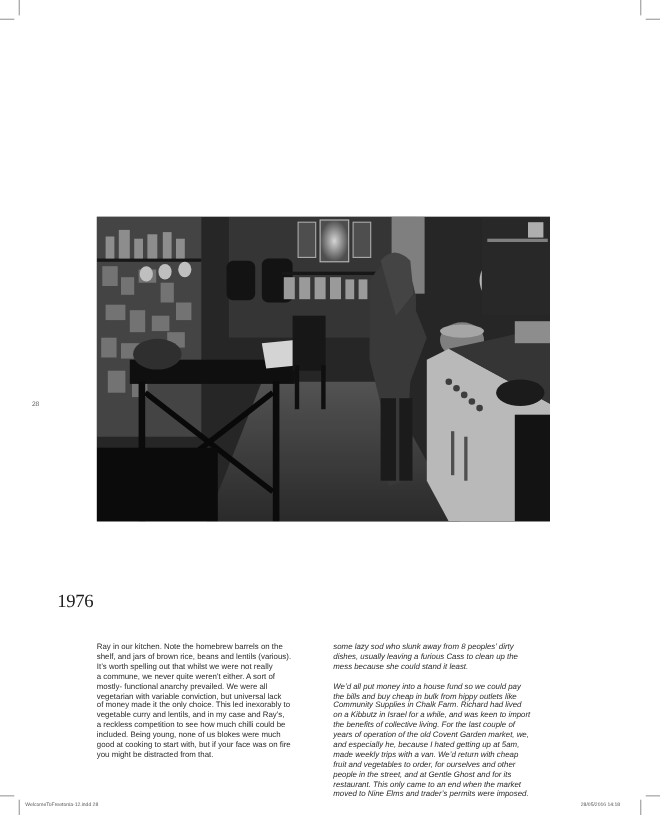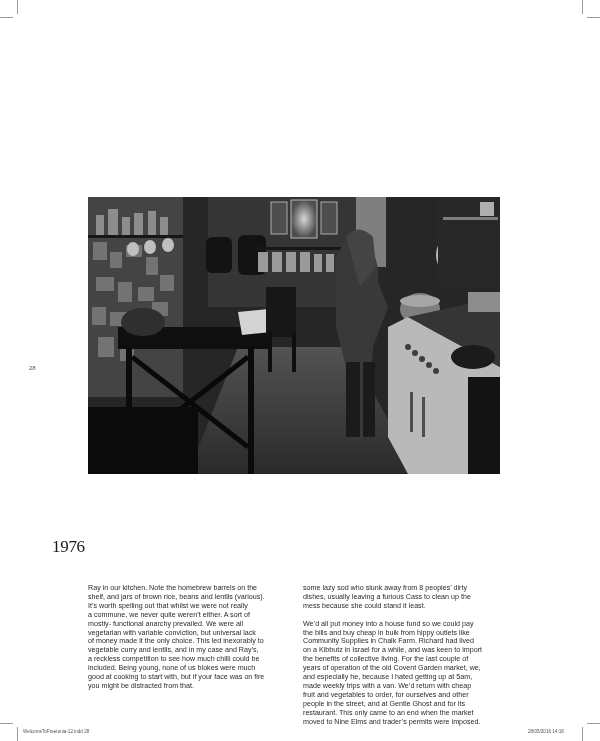--- a/index.html
+++ b/index.html
@@ -5,21 +5,21 @@
   html, body { margin:0; padding:0; background:#ffffff; }
   body { width:600px; height:741px; position:relative; overflow:hidden; font-family:"Liberation Sans", sans-serif; color:#222; }
   .crop { position:absolute; background:#9a9a9a; }
   .page-num { position:absolute; left:29px; top:365px; font-size:6px; color:#555; font-family:"Liberation Sans", sans-serif; }
   .photo { position:absolute; left:88px; top:197px; width:412px; height:277px; overflow:hidden; background:#1c1c1c; }
   .photo svg { display:block; }
   .year { position:absolute; left:52px; top:537px; font-size:17px; font-weight:500; letter-spacing:-0.3px; color:#1a1a1a; font-family:Liberation Serif, serif; }
   .col { position:absolute; top:536px; width:205px; font-size:7.15px; line-height:8.9px; color:#2a2a2a; font-family:"Liberation Sans", sans-serif;margin-top:48px; }
   .col p { margin:0 0 8.9px 0; white-space:pre-line; }
   .col1 { left:88px; }
-  .col2 { left:303px; width:200px; }
+  .col2 { left:303px; width:200px;font-style:italic; }
   .slug { position:absolute; top:729px; font-size:4.6px; color:#555; font-family:"Liberation Sans", sans-serif; }
 </style>
 </head>
 <body>
 
 <div class="crop" style="left:17px;top:0;width:1px;height:14px;"></div>
 <div class="crop" style="left:0;top:17px;width:13px;height:1px;"></div>
 <div class="crop" style="left:582px;top:0;width:1px;height:14px;"></div>
 <div class="crop" style="left:587px;top:17px;width:13px;height:1px;"></div>
 <div class="crop" style="left:0;top:723px;width:13px;height:1px;"></div>

